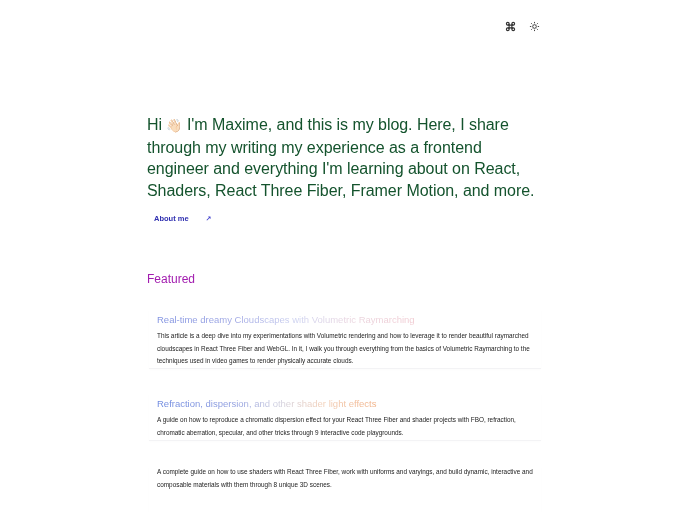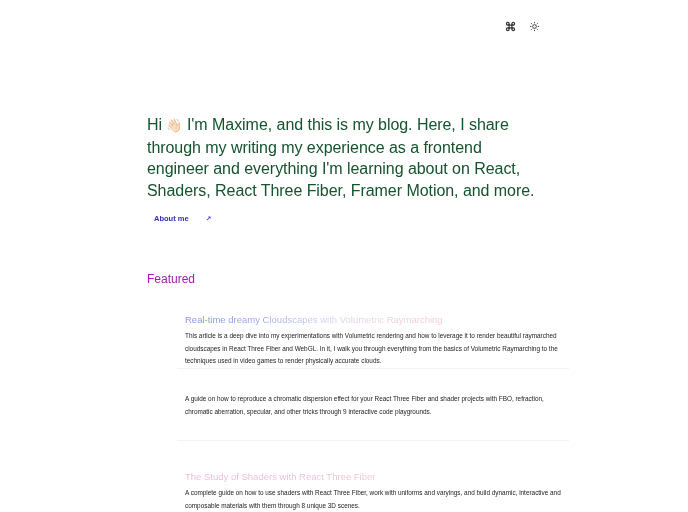--- a/index.html
+++ b/index.html
@@ -35,21 +35,20 @@
     .featured-title {
       position: absolute; left: 147px; top: 272px;
       font-size: 12px; font-weight: 500; color: #a21caf;
     }
     .card {
       position: absolute; left: 149px; width: 392px;
       padding: 0 8px;
       border-bottom: 1px solid #f3f3f5;
       box-shadow: 0 1px 2px rgba(0,0,0,0.015);
       cursor: pointer;
-      margin-left: 28px;
     }
     .card-title {
       font-size: 9.5px; font-weight: 500; line-height: 13px;
       margin-bottom: 4px;
       -webkit-background-clip: text; background-clip: text;
       -webkit-text-fill-color: transparent; color: transparent;
       display: inline-block;
     }
     .card-desc {
       font-size: 6.4px; line-height: 12.6px; color: #222;
@@ -103,19 +102,19 @@
 </a>
 
 <h2 class="featured-title">Featured</h2>
 
 <div class="card card1">
   <div class="card-title">Real-time dreamy Cloudscapes with Volumetric Raymarching</div>
   <p class="card-desc">This article is a deep dive into my experimentations with Volumetric rendering and how to leverage it to render beautiful raymarched cloudscapes in React Three Fiber and WebGL. In it, I walk you through everything from the basics of Volumetric Raymarching to the techniques used in video games to render physically accurate clouds.</p>
 </div>
 
 <div class="card card2">
+  <div class="card-title">Refraction, dispersion, and other shader light effects</div>
   <p class="card-desc">A guide on how to reproduce a chromatic dispersion effect for your React Three Fiber and shader projects with FBO, refraction, chromatic aberration, specular, and other tricks through 9 interactive code playgrounds.</p>
 </div>
 
 <div class="card card3">
-  <div class="card-title">The Study of Shaders with React Three Fiber</div>
   <p class="card-desc">A complete guide on how to use shaders with React Three Fiber, work with uniforms and varyings, and build dynamic, interactive and composable materials with them through 8 unique 3D scenes.</p>
 </div>
 
 </body></html>

